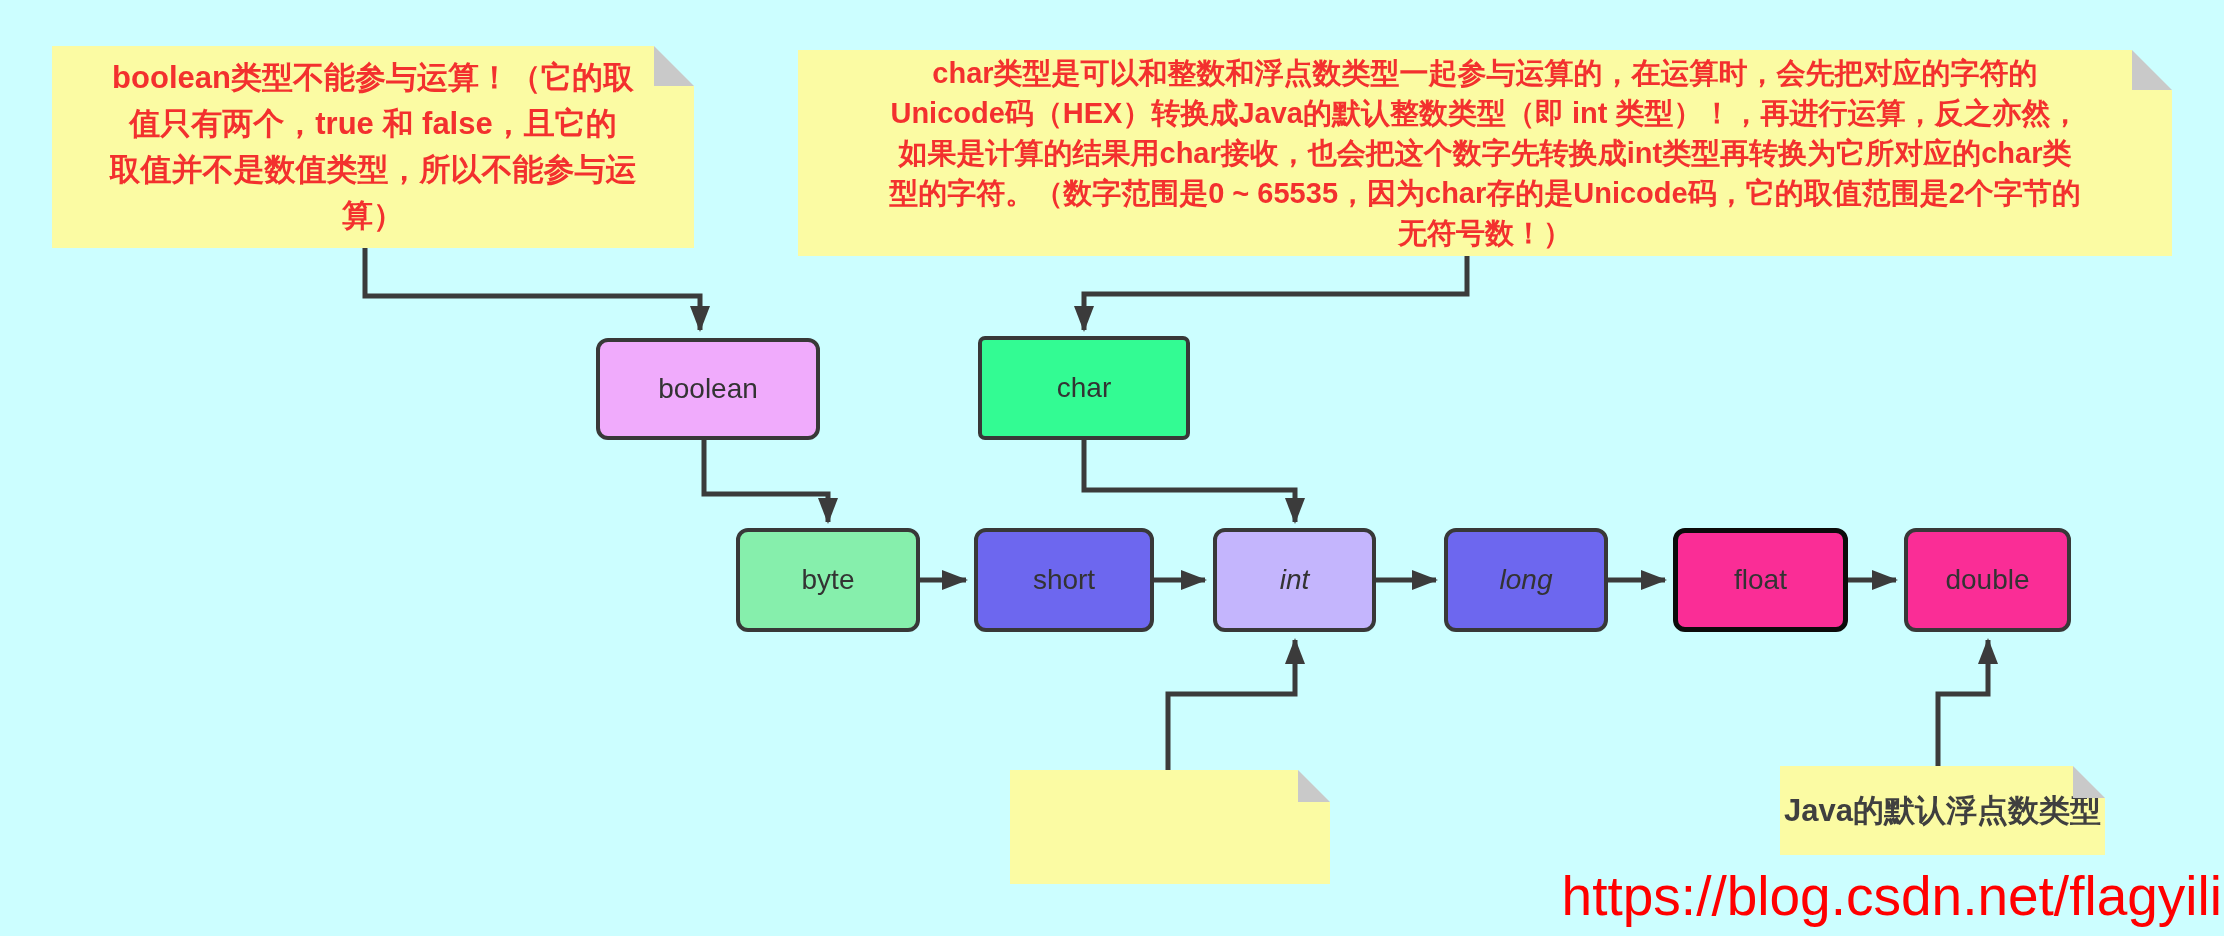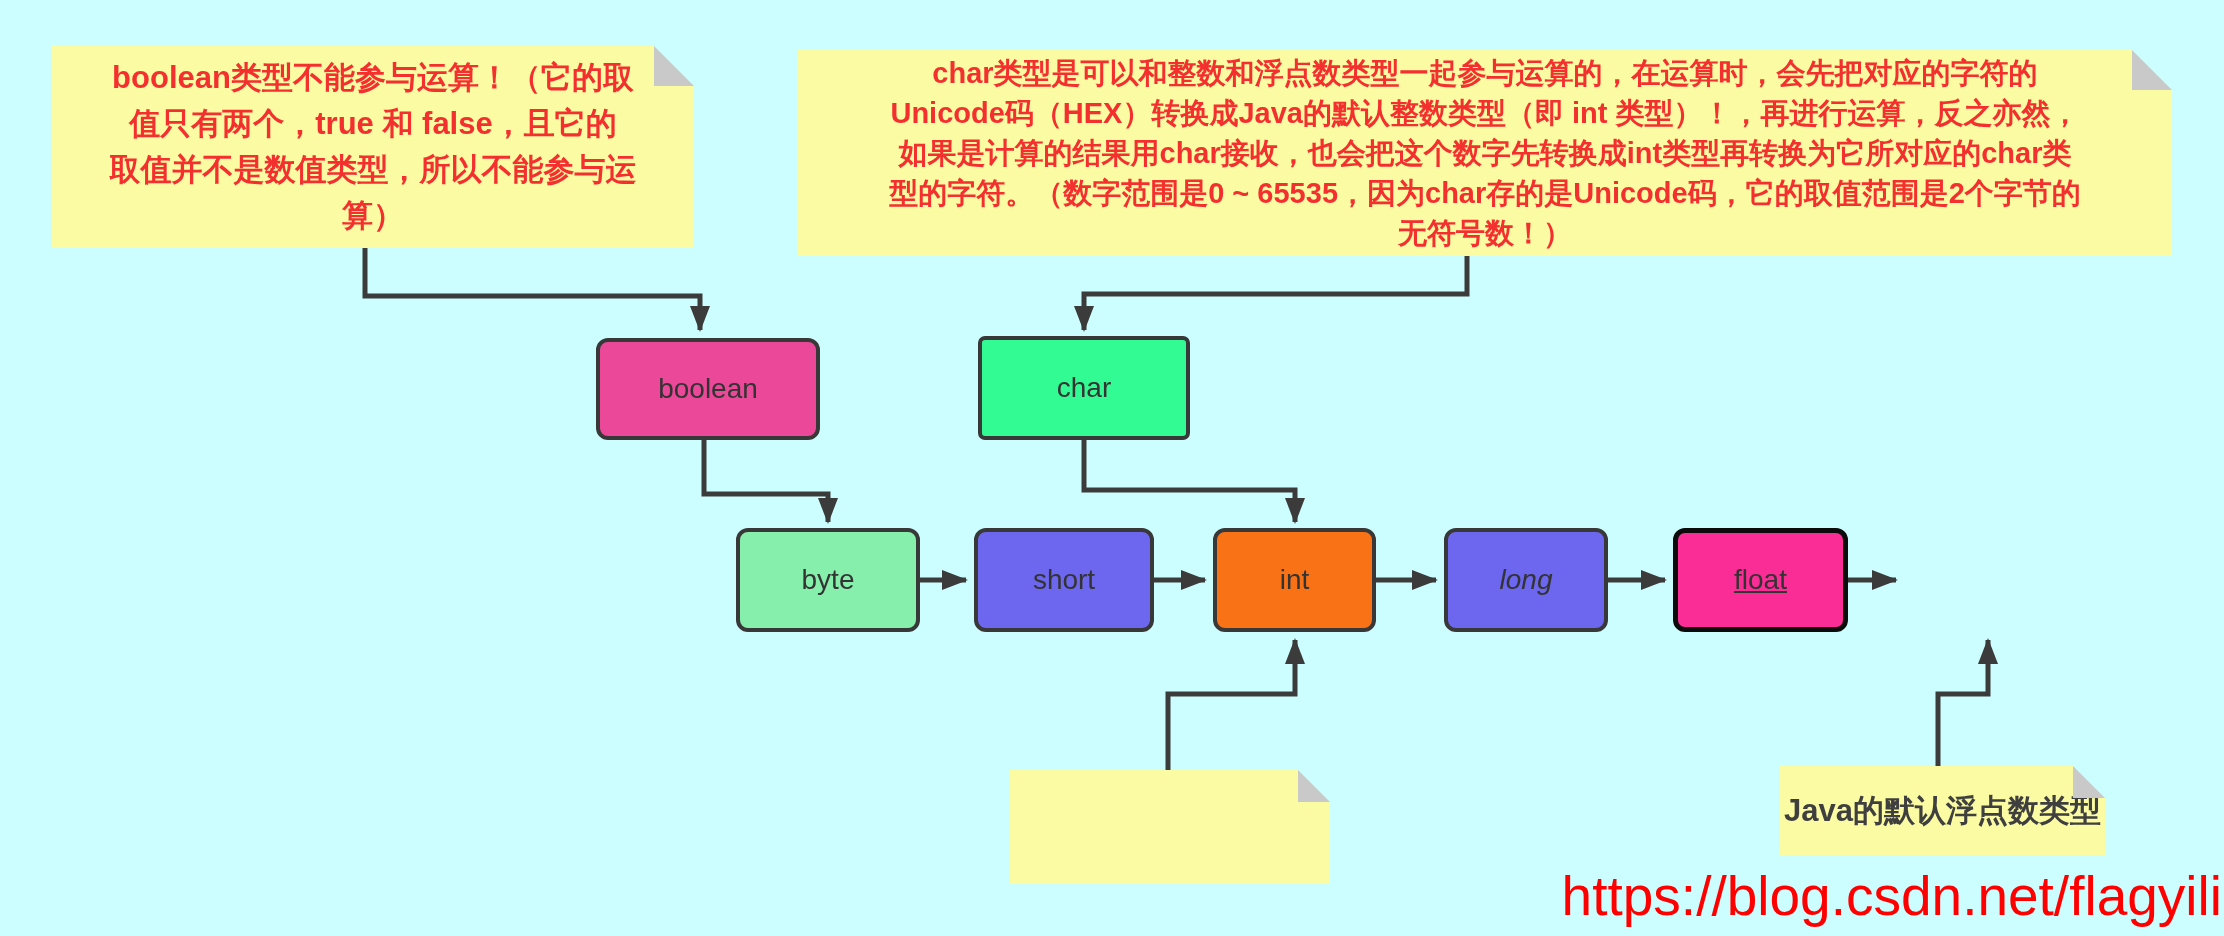--- a/index.html
+++ b/index.html
@@ -28,27 +28,27 @@
   #note-int{left:1010px;top:770px;width:320px;height:114px;}
   #note-float{left:1780px;top:766px;width:325px;height:89px;}
 
   
   .tbox{
     position:absolute;height:104px;box-sizing:border-box;
     border:4px solid #383838;border-radius:12px;
     display:flex;align-items:center;justify-content:center;
     font-size:28px;color:#333;
   }
-  #box-boolean{left:596px;top:338px;width:224px;height:102px;background:#ec4899;}
+  #box-boolean{left:596px;top:338px;width:224px;height:102px;background:#f0abfc;}
   #box-char{left:978px;top:336px;width:212px;background:#33fb93;border-radius:7px;}
   #box-byte{left:736px;top:528px;width:184px;background:#86efac;}
   #box-short{left:974px;top:528px;width:180px;background:#6d67ef;}
-  #box-int{left:1213px;top:528px;width:163px;background:#f97316;}
+  #box-int{left:1213px;top:528px;width:163px;background:#c4b5fd;font-style:italic;}
   #box-long{left:1444px;top:528px;width:164px;background:#6d67ef;font-style:italic;}
-  #box-float{left:1673px;top:528px;width:175px;background:#fa2d96;border-color:#0b0b0b;border-width:5px;text-decoration:underline;}
+  #box-float{left:1673px;top:528px;width:175px;background:#fa2d96;border-color:#0b0b0b;border-width:5px;}
   #box-double{left:1904px;top:528px;width:167px;background:#fa2d96;}
 
   svg.connectors{position:absolute;left:0;top:0;pointer-events:none;}
   svg.connectors polyline{fill:none;stroke:#3b3b3b;stroke-width:5;}
 
   .watermark{
     position:absolute;right:2px;top:864px;
     color:#ff0000;font-size:55px;letter-spacing:0px;margin-left:20px;
   }
 </style>
@@ -116,16 +116,19 @@
   </div>
   <div class="tbox" id="box-int">
     <span>int</span>
   </div>
   <div class="tbox" id="box-long">
     <span>long</span>
   </div>
   <div class="tbox" id="box-float">
     <span>float</span>
   </div>
+  <div class="tbox" id="box-double">
+    <span>double</span>
+  </div>
 
   <div class="watermark">https://blog.csdn.net/flagyili</div>
 
 </div>
 
 </body></html>

